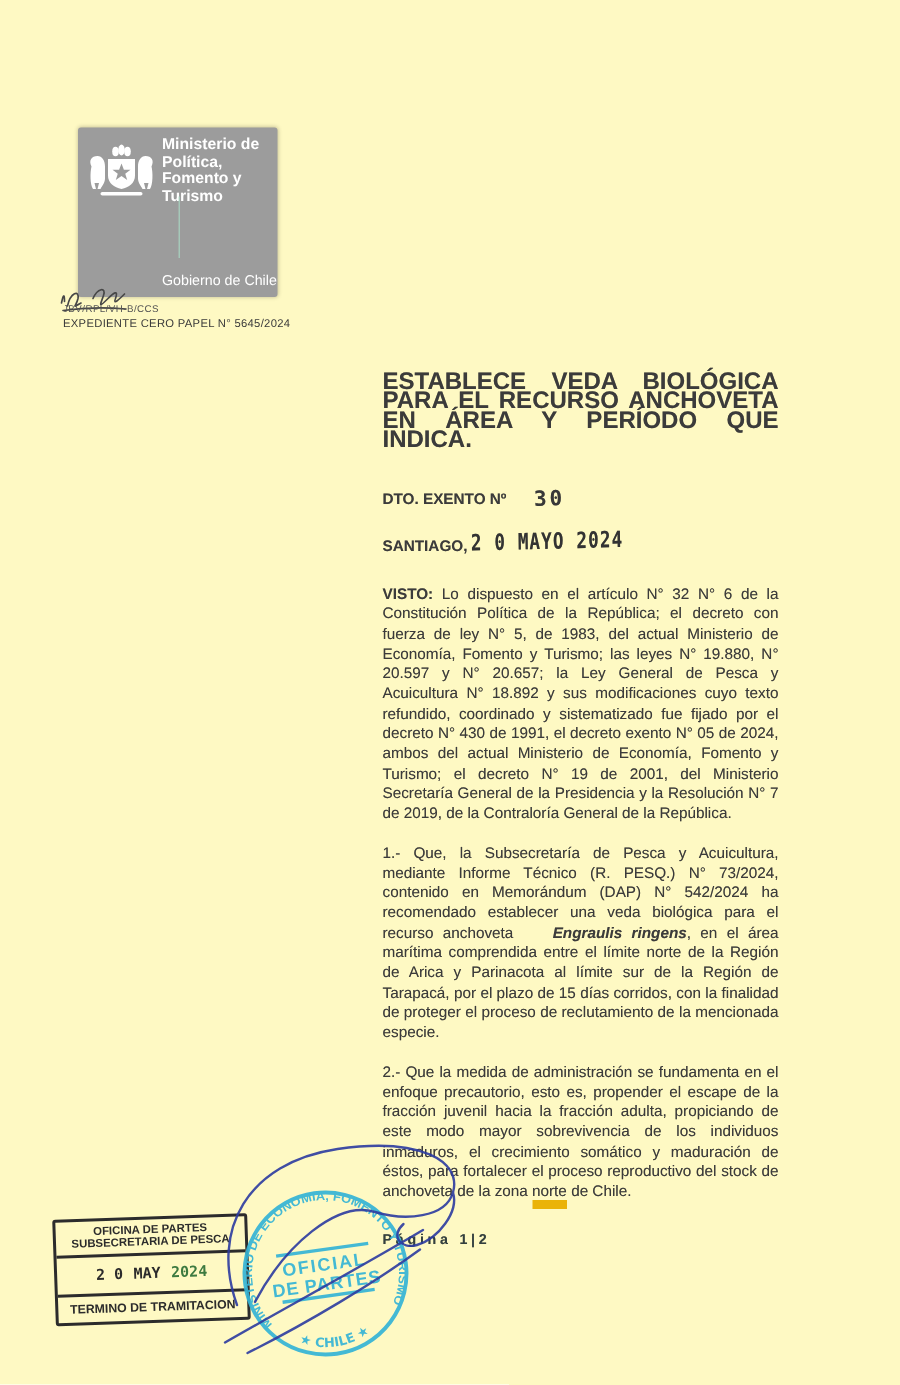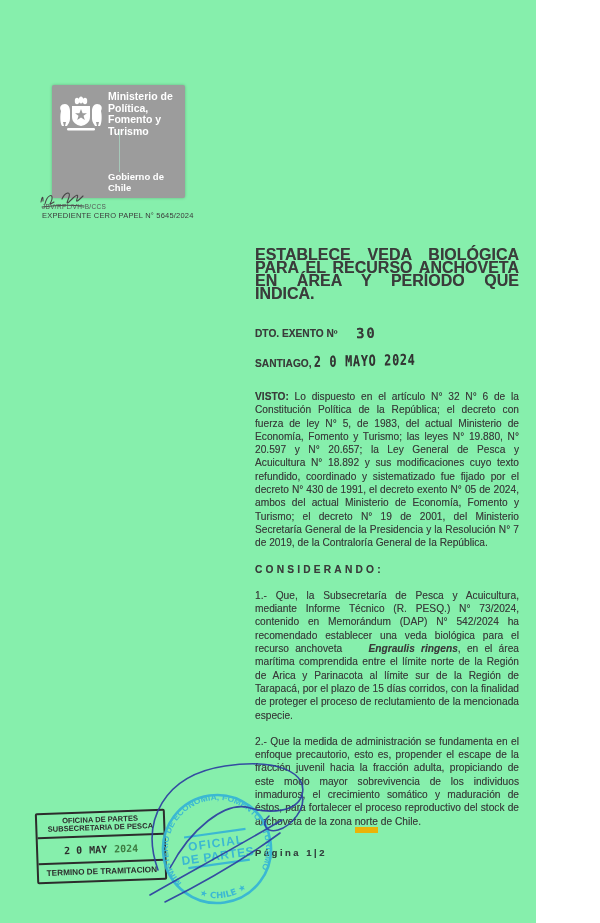--- a/index.html
+++ b/index.html
@@ -1,27 +1,27 @@
 <!DOCTYPE html>
 <html><head>
 <meta charset="utf-8">
 <style>
   html,body{margin:0;padding:0;background:#ffffff;}
-  .page{position:relative;width:536px;height:923px;background:#86efac;overflow:hidden;
+  .page{position:relative;width:600px;height:923px;background:#fef9c3;overflow:hidden;
         font-family:"Liberation Sans",sans-serif;color:#3b3b3b;}
 
   
   .logo{position:absolute;left:52px;top:85px;width:133px;height:113px;background:#9c9c9c;
         border-radius:2px;box-shadow:0 0 3px rgba(0,0,0,.25);}
   .logo .coat{position:absolute;left:3px;top:10px;}
   .logo-text{position:absolute;left:56px;top:6px;color:#fff;font-weight:bold;
              font-size:10.5px;line-height:11.5px;}
   .logo-divider{position:absolute;left:67px;top:46px;bottom:26px;width:1px;
                 background:rgba(170,215,195,.75);}
-  .logo-gov{position:absolute;left:56px;bottom:5px;color:#fff;font-weight:bold;font-size:9.5px;}
+  .logo-gov{position:absolute;left:56px;bottom:5px;color:#fff;font-weight:normal;font-size:9.5px;}
 
   .scribble{position:absolute;left:38px;top:190px;}
   .initials{position:absolute;left:42px;top:203px;font-size:6.5px;color:#555;letter-spacing:.3px;}
   .expediente{position:absolute;left:42px;top:211px;font-size:7.5px;color:#3a3a3a;letter-spacing:.2px;}
 
   
   .doc{position:absolute;left:255px;top:248px;width:264px;
        font-size:10.2px;line-height:13.3px;text-align:justify;
        text-shadow:0 0 .4px rgba(0,0,0,.35);}
   .title{margin:0 0 27px;font-weight:bold;font-size:16px;line-height:13px;}
@@ -109,21 +109,20 @@
       <span class="stamp-num">30</span>
     </div>
 
     <div class="city-row">
       <span class="lbl">SANTIAGO,</span>
       <span class="stamp-date">2 0 MAYO 2024</span>
     </div>
 
     <p class="para"><b>VISTO:</b> <span>Lo dispuesto en el artículo N° 32 N° 6 de la Constitución Política de la República; el decreto con fuerza de ley N° 5, de 1983, del actual Ministerio de Economía, Fomento y Turismo; las leyes N° 19.880, N° 20.597 y N° 20.657; la Ley General de Pesca y Acuicultura N° 18.892 y sus modificaciones cuyo texto refundido, coordinado y sistematizado fue fijado por el decreto N° 430 de 1991, el decreto exento N° 05 de 2024, ambos del actual Ministerio de Economía, Fomento y Turismo; el decreto N° 19 de 2001, del Ministerio Secretaría General de la Presidencia y la Resolución N° 7 de 2019, de la Contraloría General de la República.</span></p>
 
-    <p class="considerando">CONSIDERANDO:</p>
 
     <p class="para"><span>1.- Que, la Subsecretaría de Pesca y Acuicultura, mediante Informe Técnico (R. PESQ.) N° 73/2024, contenido en Memorándum (DAP) N° 542/2024 ha recomendado establecer una veda biológica para el recurso anchoveta </span><span class="species">Engraulis ringens</span><span>, en el área marítima comprendida entre el límite norte de la Región de Arica y Parinacota al límite sur de la Región de Tarapacá, por el plazo de 15 días corridos, con la finalidad de proteger el proceso de reclutamiento de la mencionada especie.</span></p>
 
     <p class="para"><span>2.- Que la medida de administración se fundamenta en el enfoque precautorio, esto es, propender el escape de la fracción juvenil hacia la fracción adulta, propiciando de este modo mayor sobrevivencia de los individuos inmaduros, el crecimiento somático y maduración de éstos, para fortalecer el proceso reproductivo del stock de anchoveta de la zona </span><span class="u">norte</span><span> de Chile.</span></p>
 
     <div class="pageno">Página 1|2</div>
   </div>
 
   <div class="office-stamp">
     <div class="os-top">

